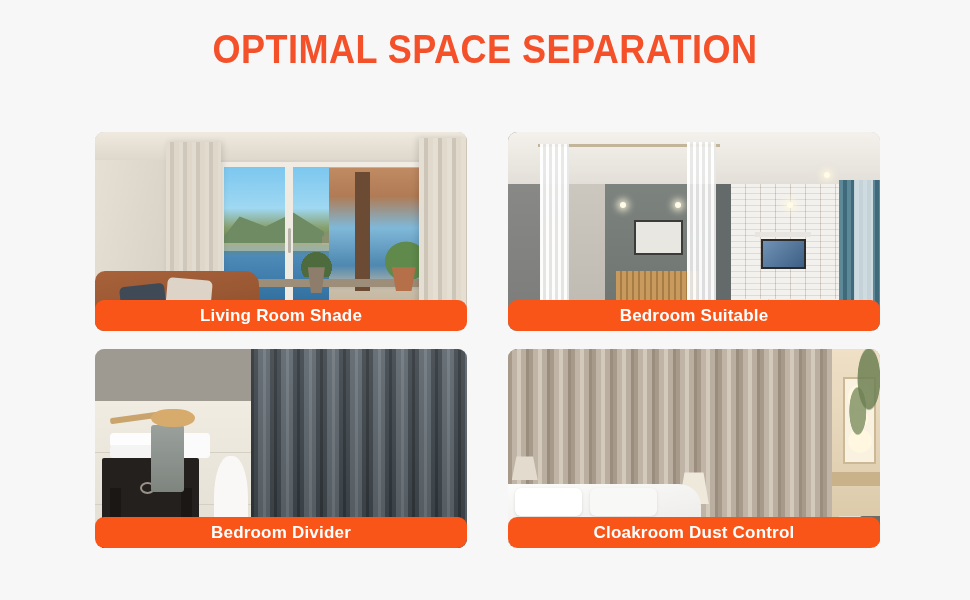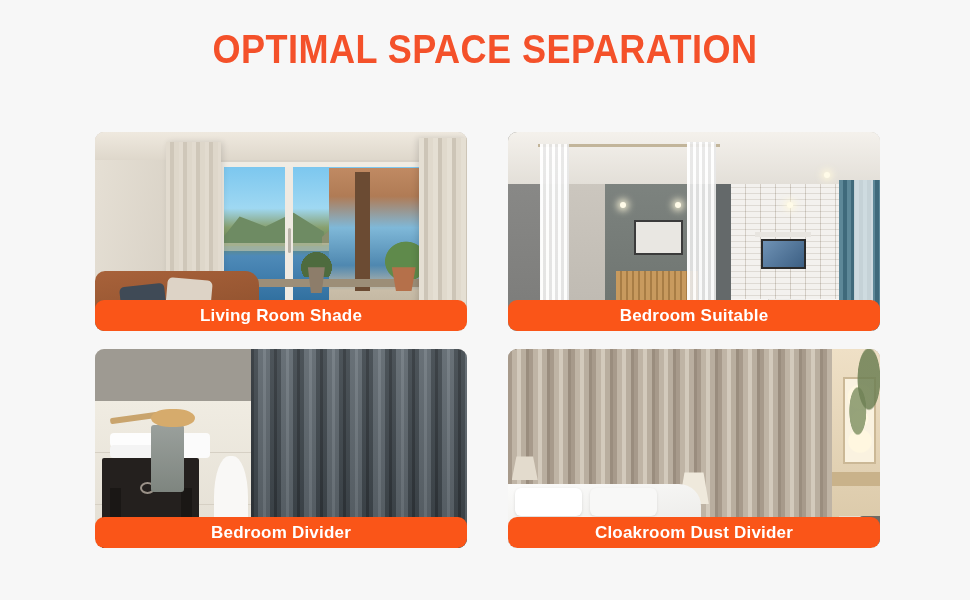--- a/index.html
+++ b/index.html
@@ -370,18 +370,18 @@
         <div class="plant"></div>
         <div class="books"></div>
         <div class="chair"></div>
         <div class="lampsm"></div>
         <div class="lamp"></div>
         <div class="bed"></div>
         <div class="pill1"></div>
         <div class="pill2"></div>
       </div>
       <div class="label-bar">
-        <span>Cloakroom Dust Divider</span>
+        <span>Cloakroom Dust Control</span>
       </div>
     </div>
 
   </div>
 </div>
 
 </body></html>

